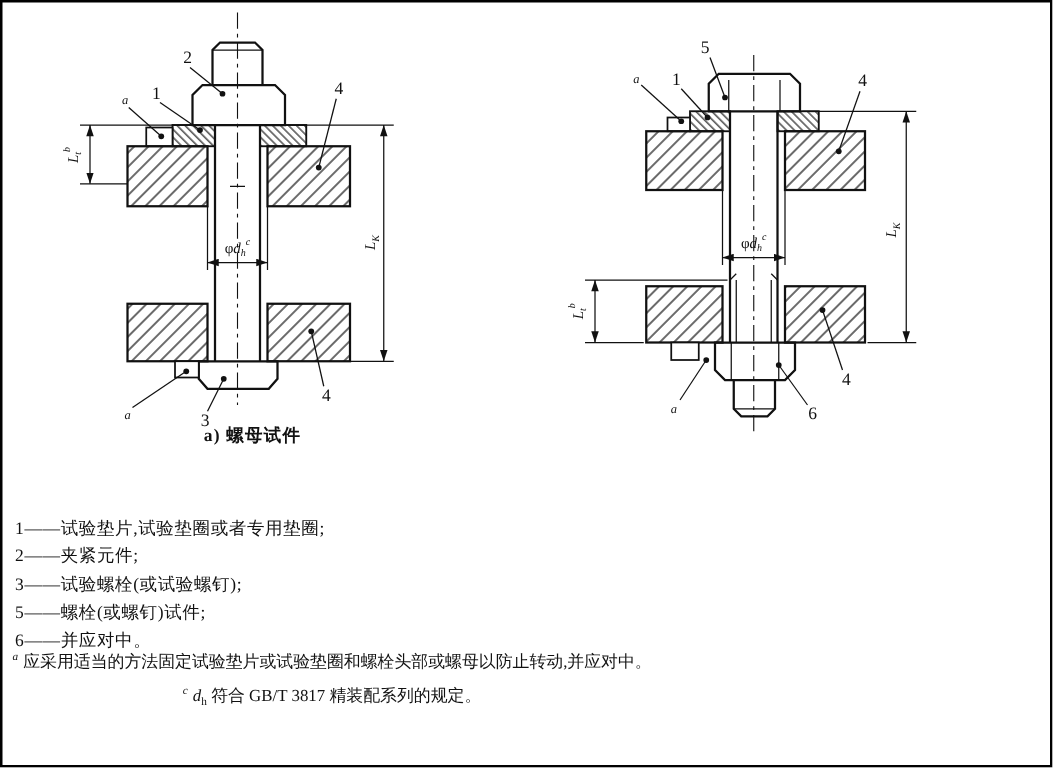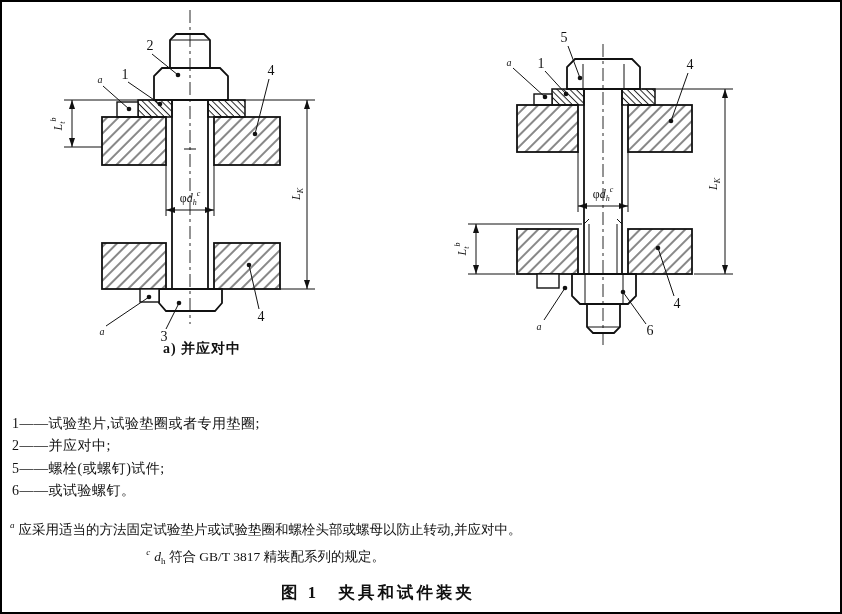--- a/index.html
+++ b/index.html
@@ -193,29 +193,29 @@
         <line class="lead" x1="644" y1="322" x2="621" y2="290"></line>
           <circle class="dot" cx="621" cy="290" r="2.3"></circle>
         <text class="num" x="648" y="333" text-anchor="middle">6</text>
         <line class="lead" x1="542" y1="318" x2="563" y2="286"></line>
           <circle class="dot" cx="563" cy="286" r="2.3"></circle>
         <text class="note" x="537" y="328" text-anchor="middle">a</text>
       </g>
     </g>
   </svg>
 
-  <div class="caption" style="left:100px;top:338px;width:200px;">a) 并应对中</div>
+  <div class="caption" style="left:100px;top:338px;width:200px;">a) 螺母试件</div>
 
   <div class="legend">
     <div class="lg-row"><span>1</span><span>——</span><span>试验垫片,试验垫圈或者专用垫圈;</span></div>
-    <div class="lg-row"><span>2</span><span>——</span><span>并应对中;</span></div>
+    <div class="lg-row"><span>2</span><span>——</span><span>夹紧元件;</span></div>
+    <div class="lg-row"><span>3</span><span>——</span><span>试验螺栓(或试验螺钉);</span></div>
     <div class="lg-row"><span>5</span><span>——</span><span>螺栓(或螺钉)试件;</span></div>
-    <div class="lg-row"><span>6</span><span>——</span><span>或试验螺钉。</span></div>
+    <div class="lg-row"><span>6</span><span>——</span><span>并应对中。</span></div>
   </div>
 
   <div class="footnotes">
     <div class="fn"><sup>a</sup><span>应采用适当的方法固定试验垫片或试验垫圈和螺栓头部或螺母以防止转动,并应对中。</span></div>
     <div class="fn"><sup>c</sup><i>d</i><sub>h</sub><span> 符合 GB/T 3817 精装配系列的规定。</span></div>
   </div>
 
-  <div class="fig-title">图 1　夹具和试件装夹</div>
 
 </div>
 
 </body></html>

